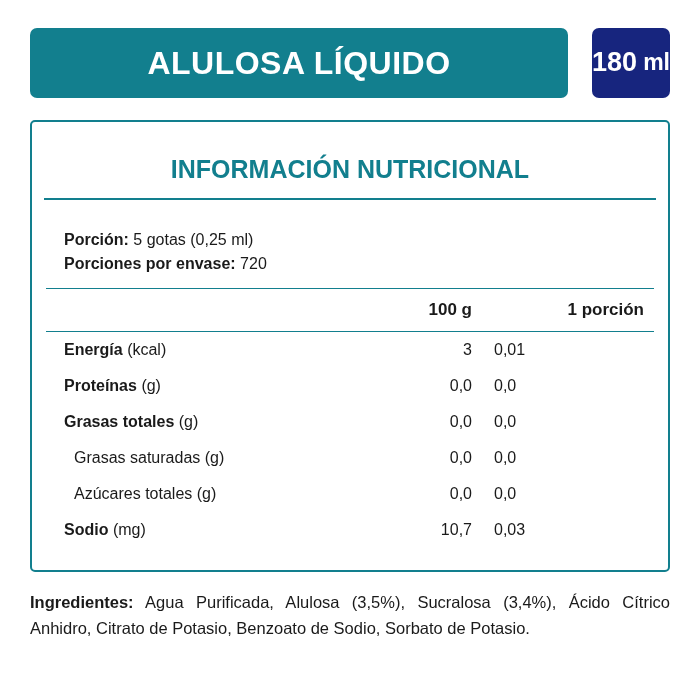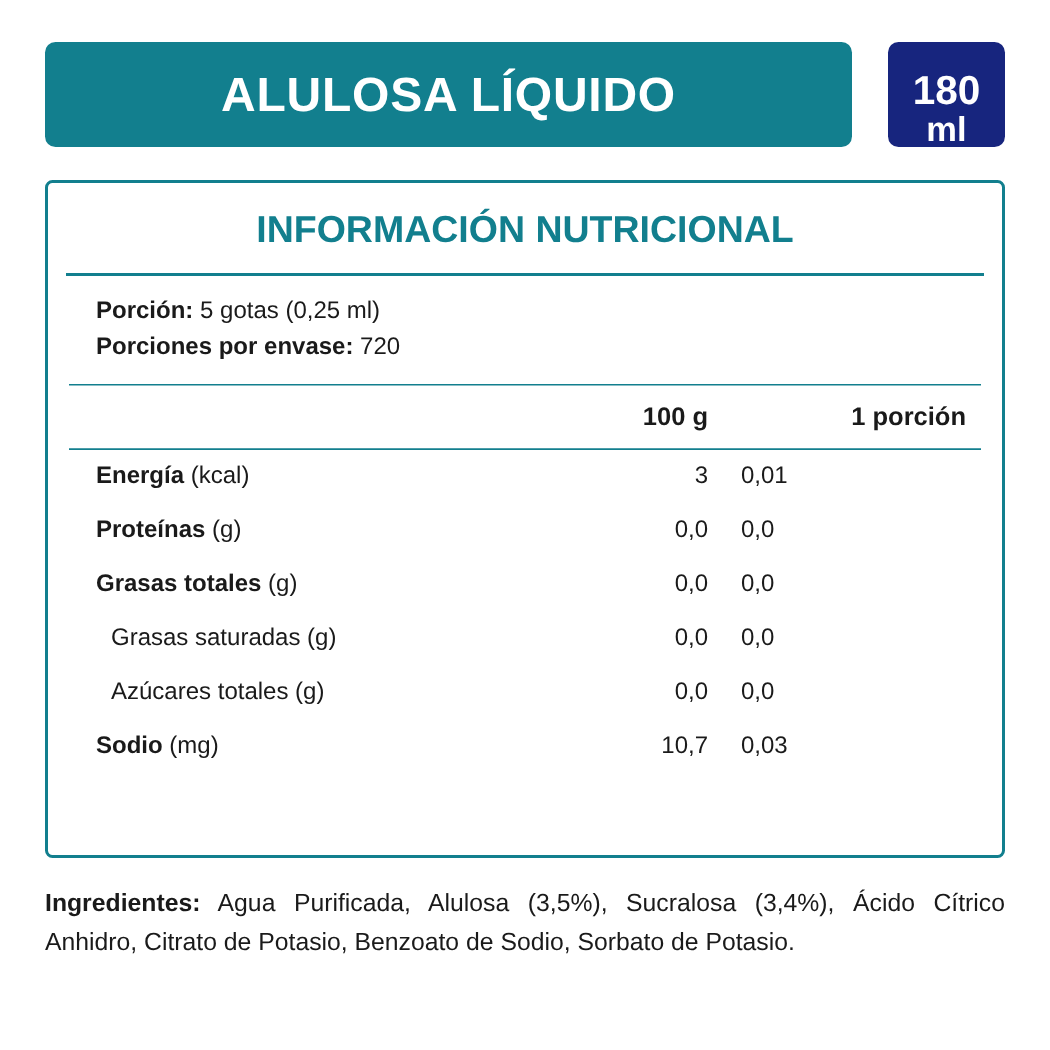--- a/index.html
+++ b/index.html
@@ -42,23 +42,23 @@
     font-size: 32px;
     font-weight: bold;
     letter-spacing: 0.5px;
     text-align: center;
   }
   .volume-badge {
     width: 78px;
     background: #17257e;
     border-radius: 7px;
     display: flex;
-    flex-direction: column;
+    flex-direction: row;
     align-items: center;
-    justify-content: flex-end;
+    justify-content: space-between;
     color: #ffffff;
     line-height: 1.02;
   }
   .volume-badge .vol-number {
     font-size: 27px;
     font-weight: bold;
   }
   .volume-badge .vol-unit {
     font-size: 23px;
     font-weight: bold;
@@ -73,21 +73,21 @@
     box-sizing: border-box;
     padding: 0 14px;
   }
   .panel-title {
     text-align: center;
     color: #127f8e;
     font-size: 25px;
     font-weight: bold;
     padding: 17px 0 14px 0;
     border-bottom: 2px solid #127f8e;
-    margin: 0 -2px;
+    margin: 16px -2px;
   }
   .serving-block {
     padding: 12px 18px 12px 18px;
     border-bottom: 1.5px solid #127f8e;
     font-size: 16px;
     line-height: 1.5;
   }
   .serving-block .lbl { font-weight: bold; }
 
   table.nutri {

